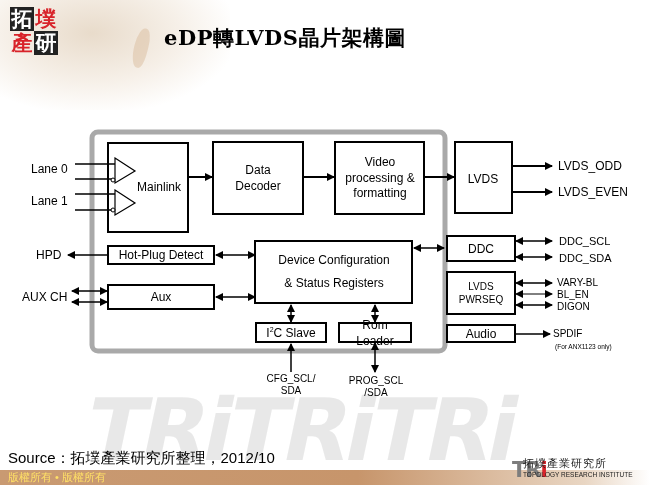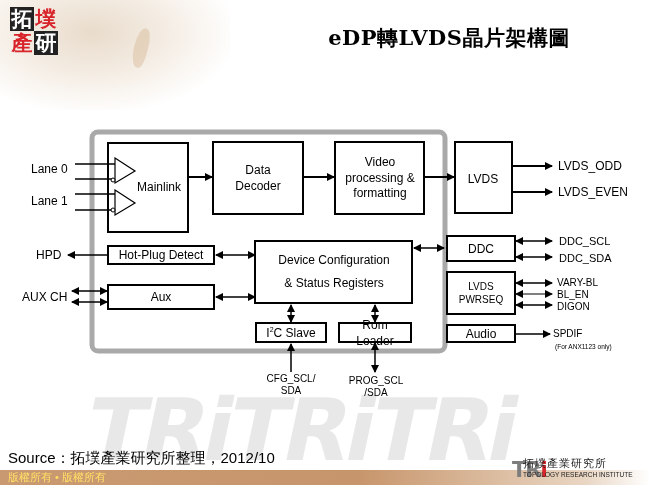--- a/index.html
+++ b/index.html
@@ -7,21 +7,21 @@
   .bg-map { position:absolute; left:0; top:0; width:230px; height:110px;
     background: radial-gradient(ellipse at 40% 30%, rgba(214,190,160,0.55) 0%, rgba(230,212,190,0.35) 45%, rgba(255,255,255,0) 75%); }
   .taiwan { position:absolute; left:134px; top:28px; width:14px; height:40px; border-radius:50% 50% 40% 60%;
     background:rgba(215,185,150,0.45); transform:rotate(15deg); }
   .logo { position:absolute; left:8px; top:5px; width:52px; height:52px; }
   .logo .ch { position:absolute; width:24px; height:24px; font-family:"DejaVu Serif", serif; font-size:21px; line-height:24px; text-align:center; font-weight:bold; }
   .logo .c1 { left:2px; top:2px; background:#222; color:#fff; }
   .logo .c2 { left:26px; top:2px; color:#d8232a; }
   .logo .c3 { left:2px; top:26px; color:#d8232a; }
   .logo .c4 { left:26px; top:26px; background:#222; color:#fff; }
-  .title { position:absolute; left:0; width:570px; top:24px; text-align:right; font-family:"DejaVu Serif", serif; font-weight:bold; font-size:21px; color:#000; letter-spacing:0.5px; }
+  .title { position:absolute; left:0; width:570px; top:24px; text-align:center; font-family:"DejaVu Serif", serif; font-weight:bold; font-size:21px; color:#000; letter-spacing:0.5px; }
   .watermark { position:absolute; left:90px; top:380px; width:560px; height:80px; opacity:0.16; font-family:"DejaVu Sans", sans-serif; font-weight:bold; font-size:86px; color:#777; letter-spacing:-4px; transform:skewX(-12deg); white-space:nowrap; overflow:hidden; }
   .diagram { position:absolute; left:0; top:0; width:650px; height:485px; }
   .source { position:absolute; left:8px; top:449px; font-size:15px; color:#000; }
   .footer-bar { position:absolute; left:0; top:470px; width:650px; height:15px;
     background:linear-gradient(to right, #c99a72 0%, #c7956b 55%, #e9d6c3 90%, #ffffff 100%); }
   .copyright { position:absolute; left:8px; top:471px; font-size:11px; color:#ffe066; line-height:13px; }
   .tri-logo { position:absolute; left:473px; top:456px; height:28px; }
   .tri-mark { position:absolute; left:0; top:2px; font-family:"DejaVu Sans", sans-serif; font-weight:bold; font-size:21px; color:#7d7d7d; letter-spacing:-1px;margin-left:39px; }
   .tri-mark .i { color:#d8232a; }
   .tri-cn { position:absolute; left:50px; top:0px; font-size:11px; color:#222; white-space:nowrap; font-weight:normal; letter-spacing:1px; }

